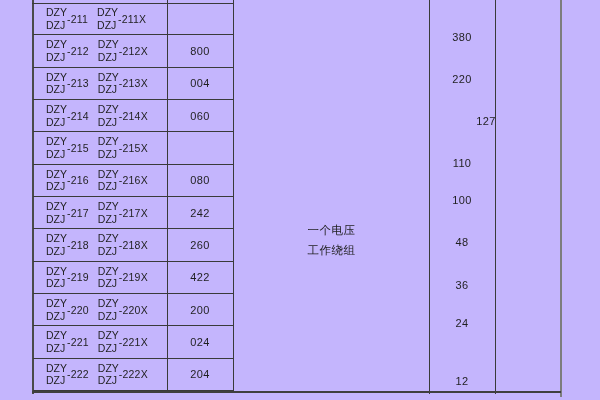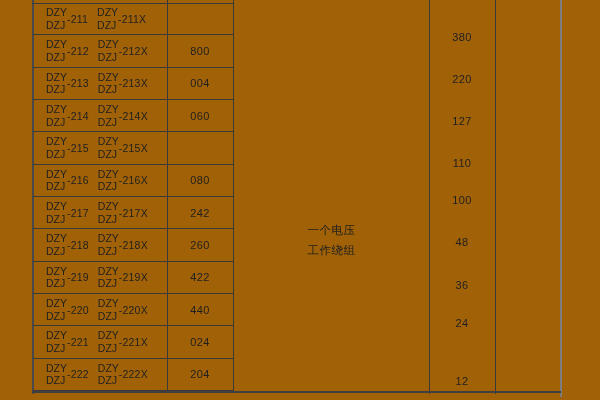--- a/index.html
+++ b/index.html
@@ -6,21 +6,21 @@
   body {
     width:600px; height:400px;
     background:#ffffff;
     font-family:"Liberation Sans", sans-serif;
     color:#1f1f1f;
     overflow:hidden;
   }
   #canvas {
     position:relative;
     width:600px; height:400px;
-    background:#a16207;
+    background:#c4b5fd;
   }
   
   .vline { position:absolute; top:0; background:#3a3a3a; }
   #vl-left   { left:32.4px;  width:1.6px; height:394px; background:#4a4a4a; }
   #vl-c2     { left:166.6px; width:1.2px; height:392px; }
   #vl-c3     { left:233px;   width:1.2px; height:392px; }
   #vl-c4     { left:429px;   width:1.4px; height:394px; }
   #vl-c5     { left:494.5px; width:1.4px; height:394px; }
   #vl-right  { left:559.5px; width:2.2px; height:397px; background:#7d7d7d; }
   .hline { position:absolute; background:#3a3a3a; }
@@ -257,21 +257,21 @@
             <span class="mnum">-220</span>
           </div>
           <div class="mgroup">
             <div class="mstack">
               <span>DZY</span>
               <span>DZJ</span>
             </div>
             <span class="mnum">-220X</span>
           </div>
         </div>
-        <div class="code">440</div>
+        <div class="code">200</div>
       </div>
       <div class="trow" style="top: 326.3px;">
         <div class="models">
           <div class="mgroup">
             <div class="mstack">
               <span>DZY</span>
               <span>DZJ</span>
             </div>
             <span class="mnum">-221</span>
           </div>
@@ -307,21 +307,21 @@
     </div>
 
   <div id="winding-label">
     <div>一个电压</div>
     <div>工作绕组</div>
   </div>
 
   <div id="voltage-col">
       <div class="vval" style="top: 37px;">380</div>
       <div class="vval" style="top: 79px;">220</div>
-      <div class="vval" style="top: 121px;">127</div>
+      <div class="vval" style="top: 121px; padding-left: 24px;">127</div>
       <div class="vval" style="top: 163px;">110</div>
       <div class="vval" style="top: 200px;">100</div>
       <div class="vval" style="top: 242px;">48</div>
       <div class="vval" style="top: 285px;">36</div>
       <div class="vval" style="top: 323px;">24</div>
       <div class="vval" style="top: 381px;">12</div>
     </div>
 </div>
 
 </body></html>

